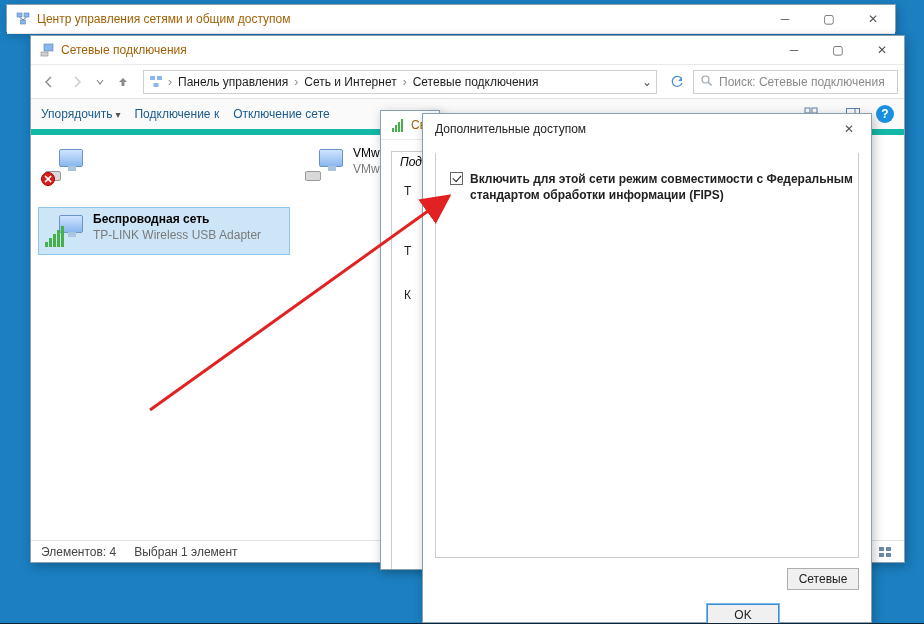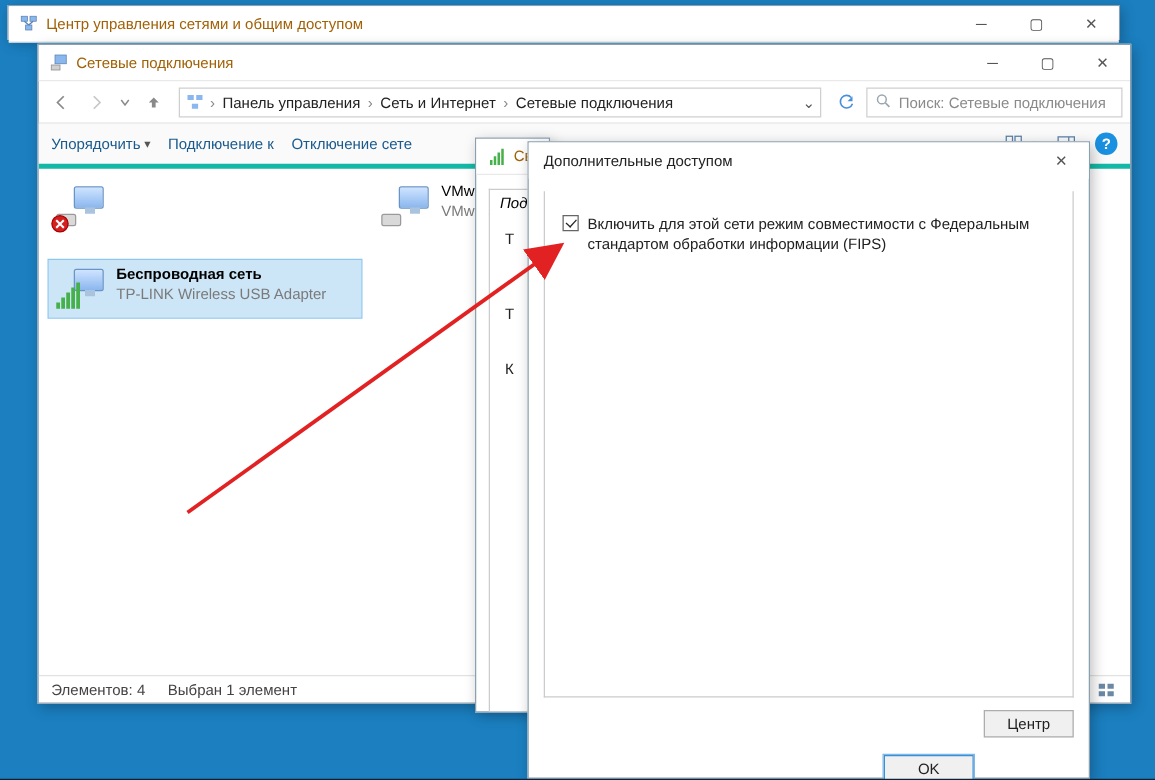--- a/index.html
+++ b/index.html
@@ -12,21 +12,21 @@
   .winbtns { display:flex; height:100%; }
   .winbtn { width:44px; display:flex; align-items:center; justify-content:center; color:#555; }
   .nav { height:34px; border-bottom:1px solid #e2e2e2; display:flex; align-items:center; padding:0 6px; gap:4px;}
   .navarrow { width:24px; height:24px; display:flex; align-items:center;justify-content:center; color:#8a8a8a; border-radius:2px;}
   .crumbbox { flex:1; height:24px; border:1px solid #cfcfcf; display:flex; align-items:center; padding:0 4px; gap:2px; background:#fff; margin:0 4px;}
   .crumb { color:#222; padding:0 2px;}
   .csep { color:#8a8a8a; padding:0 2px;}
   .crumb-dd { color:#555; padding-left:6px;}
   .refresh { width:24px; height:24px; display:flex;align-items:center;justify-content:center; color:#4a90d9;}
   .searchbox { width:205px; height:24px; border:1px solid #cfcfcf; display:flex; align-items:center; gap:6px; padding:0 6px; color:#8a8a8a; background:#fff;}
-  .toolbar { height:36px; display:flex; align-items:center; gap:14px; padding:0 10px; border-bottom:4px solid #14b8a6; background:#fafafa;}
+  .toolbar { height:36px; display:flex; align-items:center; gap:14px; padding:0 10px; border-bottom:6px solid #14b8a6; background:#fafafa;}
   .tbitem { color:#1a5a8d; display:flex; align-items:center; gap:3px;}
   .tbitem .dd { color:#555; font-size:10px;}
   .tbright { margin-left:auto; display:flex; gap:14px; align-items:center;}
   .ticonbtn { width:18px; height:18px; display:flex; align-items:center; justify-content:center;}
   .help { width:18px;height:18px;border-radius:50%;background:#1a90e0;color:#fff;display:flex;align-items:center;justify-content:center;font-weight:bold;font-size:12px;}
   .content { position:absolute; top:100px; bottom:22px; left:0; right:0; padding:6px 8px; display:flex; gap:10px; flex-wrap:wrap; align-content:flex-start;}
   .conn { width:250px; display:flex; gap:8px; padding:4px; align-items:flex-start;}
   .conn.sel { background:#cde6f7; outline:1px solid #8ec6ef;}
   .conn .cicon { width:42px; height:38px; flex:none; display:flex; align-items:center; justify-content:center; position:relative;}
   .conn .ctxt { display:flex; flex-direction:column; line-height:1.3;}
@@ -48,21 +48,21 @@
   .propwin .titlebar{background:#fff;}
   .propwin .body{padding:10px;}
   .propwin .tab{display:inline-block;border:1px solid #ccc;border-bottom:none;padding:3px 8px;background:#fff;position:relative;top:1px;font-style:italic;}
   .propwin .panel{border:1px solid #ccc;padding:12px;height:410px;background:#fff;}
   .propwin .row{display:flex;gap:6px;margin-bottom:10px;color:#222;}
   
   .advwin .titlebar{background:#fff;border-bottom:none;}
   .advwin .body{padding:10px 12px 12px 12px;}
   .advwin .tabstrip{border-bottom:1px solid #ccc;display:flex;}
   .advwin .tab{border:1px solid #ccc;border-bottom:1px solid #fff;padding:3px 10px;background:#fff;position:relative;top:1px;}
-  .advwin .panel{border:1px solid #ccc;border-top:none;padding:18px 4px 14px 14px;height:405px;background:#fff;}
+  .advwin .panel{border:1px solid #ccc;border-top:none;padding:18px 4px 14px 14px;height:405px;background:#fff;font-weight:bold;}
   .chkrow{display:flex;align-items:flex-start;gap:7px;}
   .chkbox{width:13px;height:13px;border:1px solid #666;background:#fff;display:flex;align-items:center;justify-content:center;margin-top:1px;flex:none;}
   .chkbox.checked::after{content:"";display:block;width:7px;height:4px;border-left:1.6px solid #222;border-bottom:1.6px solid #222;transform:rotate(-48deg);margin-top:-2px;}
   .chktxt{color:#222;line-height:1.35;}
   .dlgbtns{display:flex;justify-content:flex-end;gap:8px;margin-top:10px;}
   .btn{min-width:72px;height:22px;border:1px solid #adadad;background:#f0f0f0;display:flex;align-items:center;justify-content:center;color:#222;}
   .btn.primary{border:1px solid #3a90d6;outline:1px solid #7eb8e8;margin-top:36px;}
   
   .arrow{position:absolute;pointer-events:none;}
 </style>
@@ -302,21 +302,21 @@
   </div>
   <div class="body">
     <div class="panel">
       <div class="chkrow">
         <div class="chkbox checked"></div>
         <div class="chktxt">Включить для этой сети режим совместимости с Федеральным стандартом обработки информации (FIPS)</div>
       </div>
     </div>
     <div class="dlgbtns">
       <div class="btn primary">OK</div>
-      <div class="btn">Центр</div>
+      <div class="btn">Сетевые</div>
     </div>
   </div>
 </div>
 
 <svg class="arrow" style="left:0;top:0;" width="924" height="624">
   <defs>
     <marker id="ah" markerWidth="12" markerHeight="12" refX="9" refY="5" orient="auto">
       <path d="M0,0 L10,5 L0,10 Z" fill="#e22222"></path>
     </marker>
   </defs>

